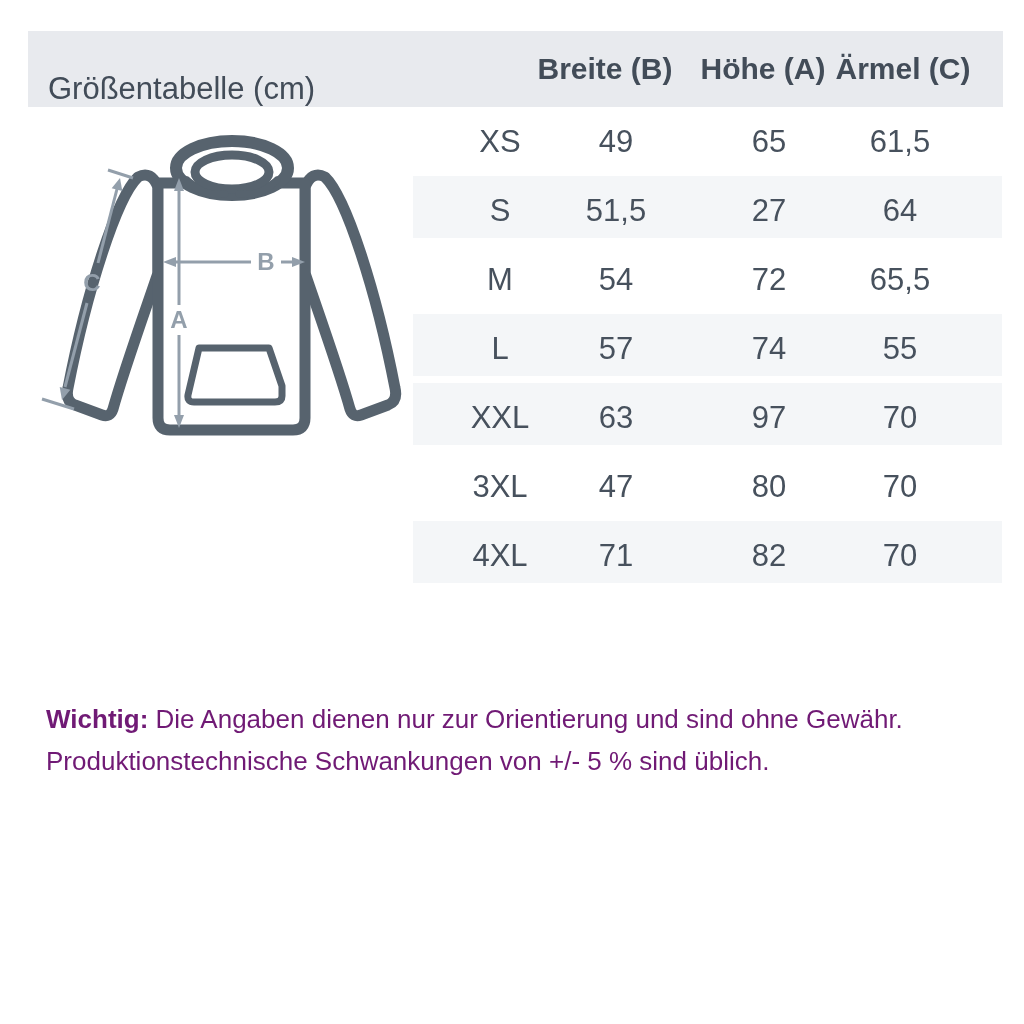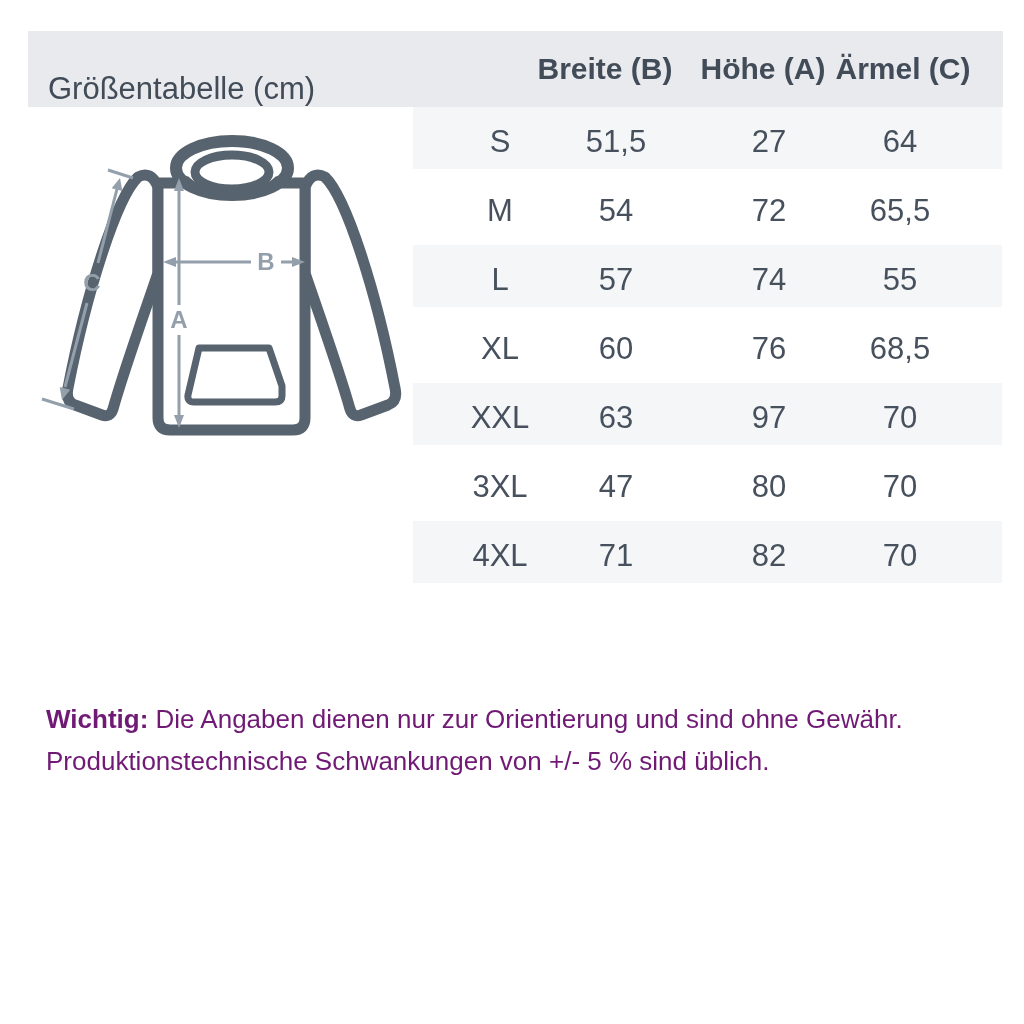--- a/index.html
+++ b/index.html
@@ -122,43 +122,43 @@
 
       <g fill="#939fab" stroke="none" font-family="Liberation Sans, sans-serif" font-size="24" font-weight="bold" text-anchor="middle">
         <text x="141" y="203">A</text>
         <text x="228" y="145">B</text>
         <text x="54" y="166">C</text>
       </g>
     </svg>
   </div>
 
   <div class="size-table">
+    <div class="trow">
+      <span class="cell size">XS</span>
+      <span class="cell breite">49</span>
+      <span class="cell hoehe">65</span>
+      <span class="cell aermel">61,5</span>
+    </div>
     <div class="trow striped">
       <span class="cell size">S</span>
       <span class="cell breite">51,5</span>
       <span class="cell hoehe">27</span>
       <span class="cell aermel">64</span>
     </div>
     <div class="trow">
       <span class="cell size">M</span>
       <span class="cell breite">54</span>
       <span class="cell hoehe">72</span>
       <span class="cell aermel">65,5</span>
     </div>
     <div class="trow striped">
       <span class="cell size">L</span>
       <span class="cell breite">57</span>
       <span class="cell hoehe">74</span>
       <span class="cell aermel">55</span>
-    </div>
-    <div class="trow">
-      <span class="cell size">XL</span>
-      <span class="cell breite">60</span>
-      <span class="cell hoehe">76</span>
-      <span class="cell aermel">68,5</span>
     </div>
     <div class="trow striped">
       <span class="cell size">XXL</span>
       <span class="cell breite">63</span>
       <span class="cell hoehe">97</span>
       <span class="cell aermel">70</span>
     </div>
     <div class="trow">
       <span class="cell size">3XL</span>
       <span class="cell breite">47</span>

